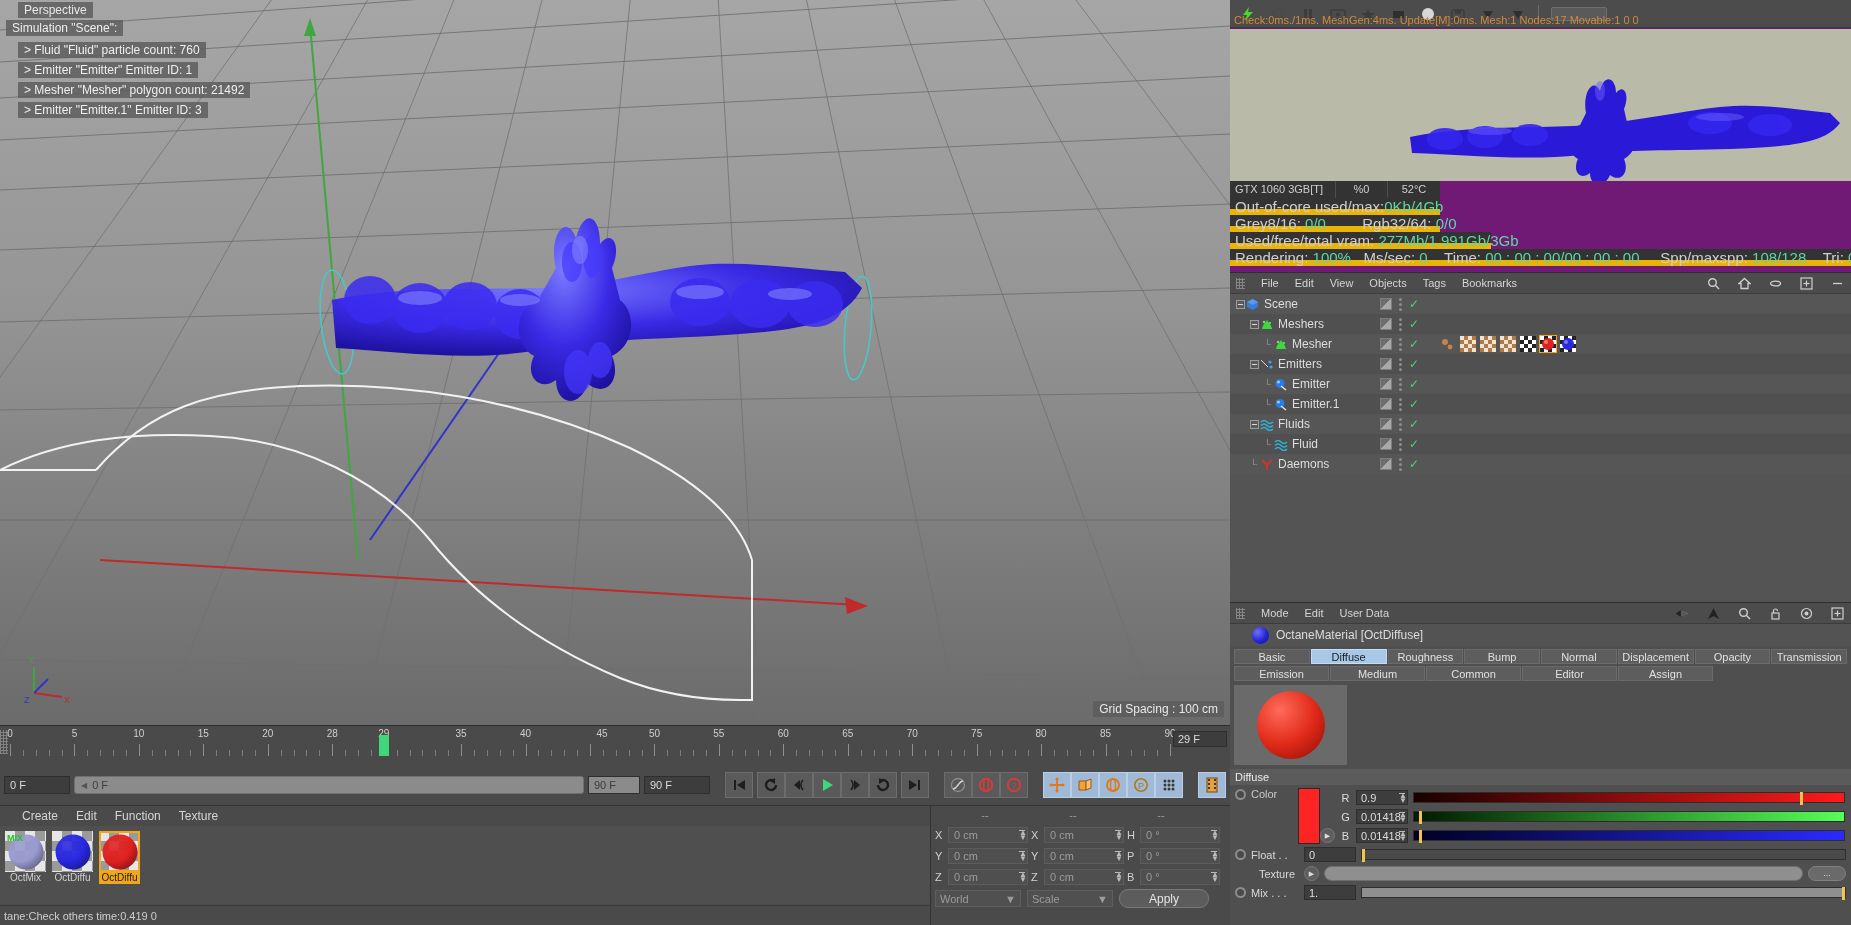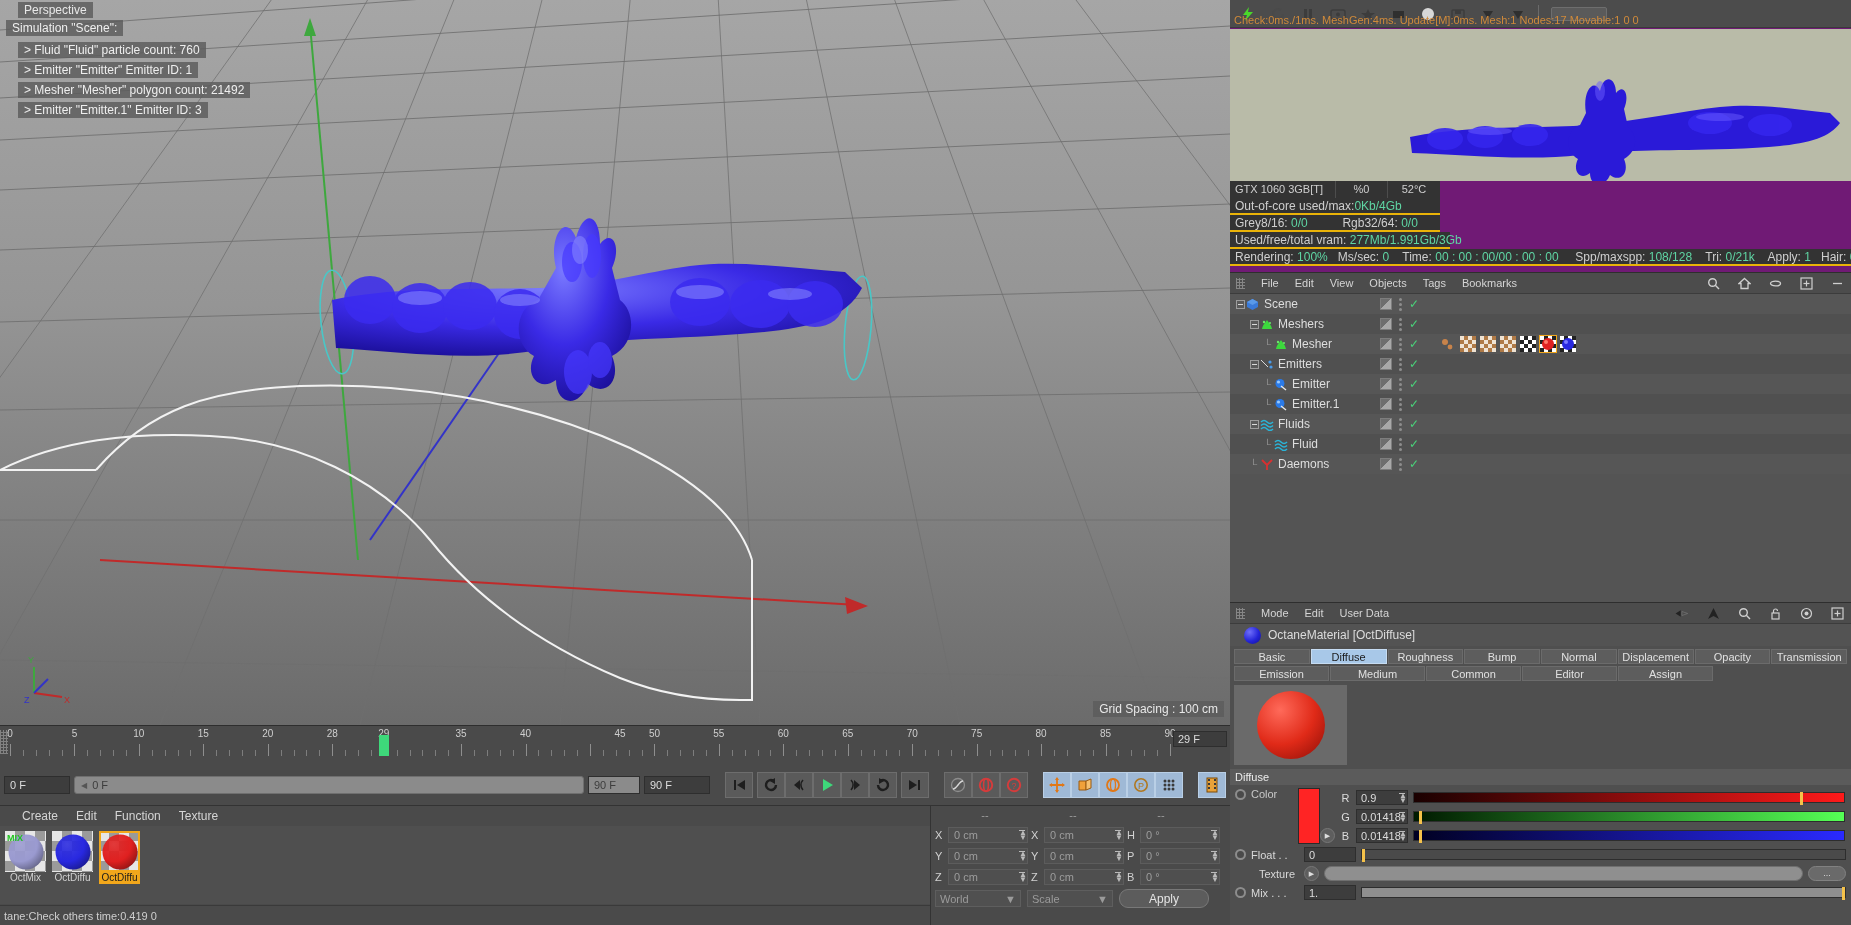--- a/index.html
+++ b/index.html
@@ -33,28 +33,28 @@
   #gizmo{ left:22px; bottom:20px; width:60px; height:60px; }
 
   
   #renderPane{ left:1230px; top:0; width:621px; height:272px; background:#701a75; }
   #octToolbar{ left:0; top:0; width:621px; height:28px; background:#4c4c4c; border-bottom:1px solid #3a3a3a;
     display:flex; align-items:center; gap:10px; padding:0 8px; }
   .oct-ic{ width:20px; height:18px; display:flex; align-items:center; justify-content:center; cursor:pointer; }
   #octStatus{ left:0; top:13px; width:621px; height:16px;
      color:#d08a3a; font-size:11px; padding:1px 4px; white-space:nowrap; background:transparent; }
   #renderImg{ left:0; top:29px; width:621px; height:152px; background:#b9bba8; overflow:hidden; }
-  .statline{ background:#333; color:#cfcfcf; font-size:12px; height:17px; line-height:17px;
-     padding:0 5px; white-space:nowrap; border-bottom:2px solid #eab308; }
+  .statline{ background:#333; color:#cfcfcf; font-size:15px; height:17px; line-height:17px;
+     padding:0 5px; white-space:nowrap; border-bottom:6px solid #eab308; }
   .gval{ color:#5fd6a4; }
   #gpuRow{ left:0; top:181px; width:210px; display:flex; }
   #gpuRow div{ background:#333; height:17px; line-height:17px; font-size:11px; padding:0 5px; border-right:1px solid #4d4d4d; color:#cfcfcf;}
   #ooc{ left:0; top:198px; width:210px; }
   #greyrow{ left:0; top:215px; width:210px; }
-  #vram{ left:0; top:232px; width:220px; }
+  #vram{ left:0; top:232px; width:261px; }
   #renderStats{ left:0; top:249px; width:621px; background:#333; }
 
   
   #objMgr{ left:1230px; top:272px; width:621px; height:330px; background:#4f4f4f; border-top:1px solid #2e2e2e;}
   .mbar{ height:21px; background:#4c4c4c; display:flex; align-items:center; gap:16px; padding:0 6px;
         border-bottom:1px solid #3c3c3c; font-size:11px; color:#d5d5d5; }
   .mbar .grip{ width:9px; height:11px; background-image:
       repeating-linear-gradient(0deg,#9a9a9a 0 1px,transparent 1px 3px),
       repeating-linear-gradient(90deg,#9a9a9a 0 1px,transparent 1px 3px);
       opacity:.75; }
@@ -79,21 +79,21 @@
       linear-gradient(45deg,#b07a46 25%,transparent 25%,transparent 75%,#b07a46 75%),
       linear-gradient(45deg,#b07a46 25%,#f0e4d4 25%,#f0e4d4 75%,#b07a46 75%);
       background-size:8px 8px; background-position:0 0,4px 4px;}
   .checkerBW{ background-image:
       linear-gradient(45deg,#222 25%,transparent 25%,transparent 75%,#222 75%),
       linear-gradient(45deg,#222 25%,#fff 25%,#fff 75%,#222 75%);
       background-size:8px 8px; background-position:0 0,4px 4px;}
 
   
   #matEd{ left:1230px; top:602px; width:621px; height:323px; background:#4f4f4f; border-top:1px solid #2e2e2e;}
-  #matHead{ height:22px; display:flex; align-items:center; gap:7px; padding:0 14px; background:#535353;}
+  #matHead{ height:22px; display:flex; align-items:center; gap:7px; padding:0 22px; background:#535353;}
   .msphere{ width:17px;height:17px;border-radius:50%;
      background:radial-gradient(circle at 33% 30%,#6f6ffa,#2424d8 55%,#101090); }
   .tabrow{ display:flex; padding:0 4px; gap:1px; }
   .mtab{ flex:1; height:15px; line-height:15px; text-align:center; font-size:11px;
      background:#5d5d5d; border:1px solid #6b6b6b; color:#e0e0e0; cursor:pointer; white-space:nowrap; overflow:hidden;}
   .mtab.sel{ background:#a8c8e8; color:#1c1c1c; border-color:#c6dcf2;}
   .tabrow2 .mtab{ flex:0 0 95px; }
   .tabrow2 .fill{ flex:1; }
   #matPreview{ margin:4px 0 0 4px; width:113px; height:80px;
      background:#6a6a6a; position:relative; overflow:hidden; }
@@ -854,21 +854,21 @@
       <div class="tnum" style="left: 257.778px;">20</div>
       <div class="tick" style="left: 322.222px; height: 12px;"></div>
       <div class="tnum" style="left: 322.222px;">28</div>
       <div class="tick" style="left: 373.778px; height: 12px;"></div>
       <div class="tnum" style="left: 373.778px;">29</div>
       <div class="tick" style="left: 451.111px; height: 12px;"></div>
       <div class="tnum" style="left: 451.111px;">35</div>
       <div class="tick" style="left: 515.556px; height: 12px;"></div>
       <div class="tnum" style="left: 515.556px;">40</div>
       <div class="tick" style="left: 580px; height: 12px;"></div>
-      <div class="tnum" style="left: 610px;">45</div>
+      <div class="tnum" style="left: 592px;">45</div>
       <div class="tick" style="left: 644.444px; height: 12px;"></div>
       <div class="tnum" style="left: 644.444px;">50</div>
       <div class="tick" style="left: 708.889px; height: 12px;"></div>
       <div class="tnum" style="left: 708.889px;">55</div>
       <div class="tick" style="left: 773.333px; height: 12px;"></div>
       <div class="tnum" style="left: 773.333px;">60</div>
       <div class="tick" style="left: 837.778px; height: 12px;"></div>
       <div class="tnum" style="left: 837.778px;">65</div>
       <div class="tick" style="left: 902.222px; height: 12px;"></div>
       <div class="tnum" style="left: 902.222px;">70</div>

